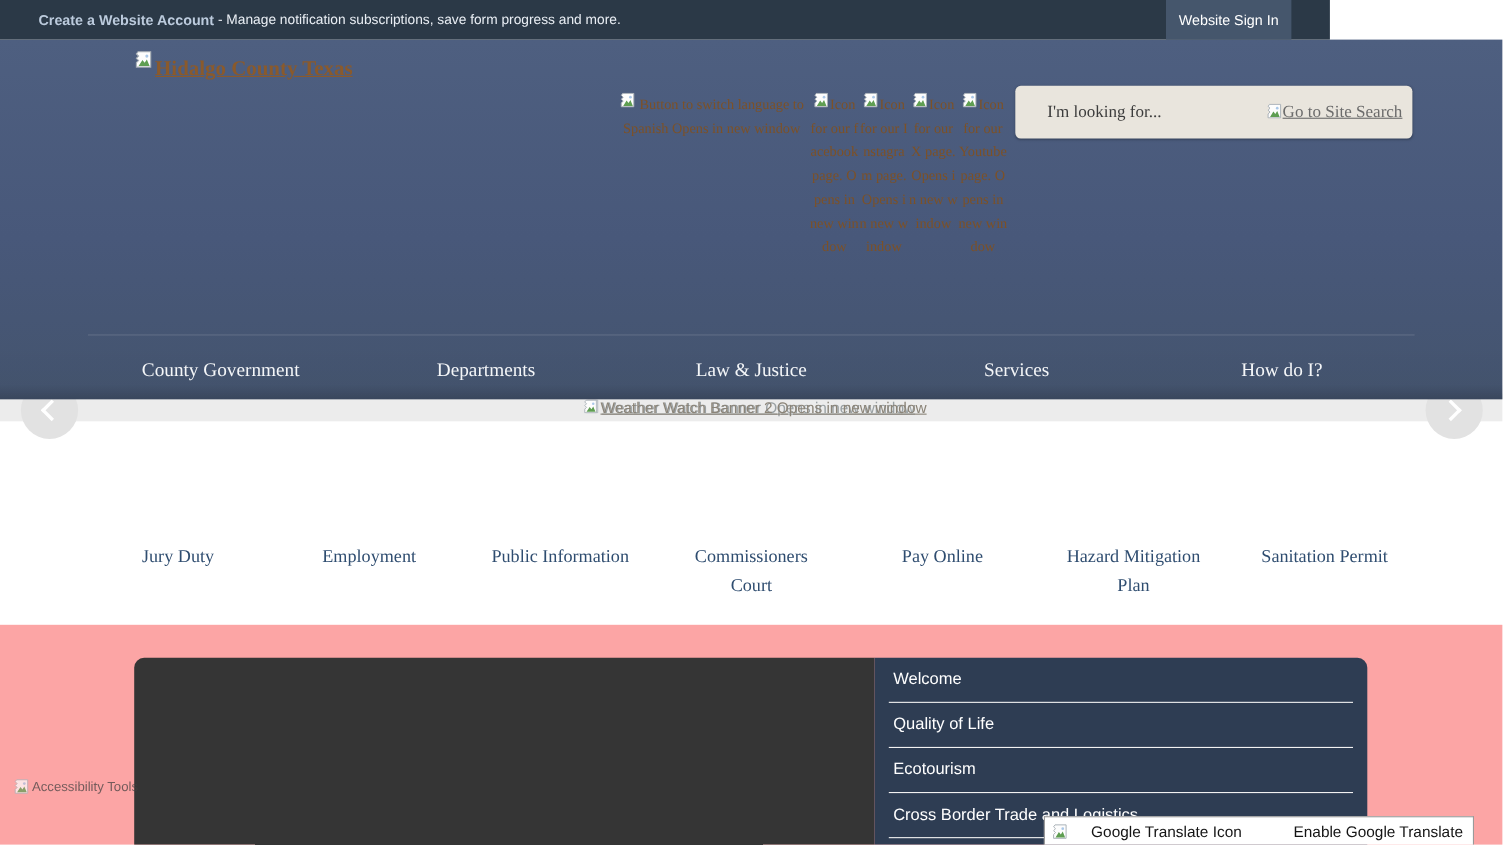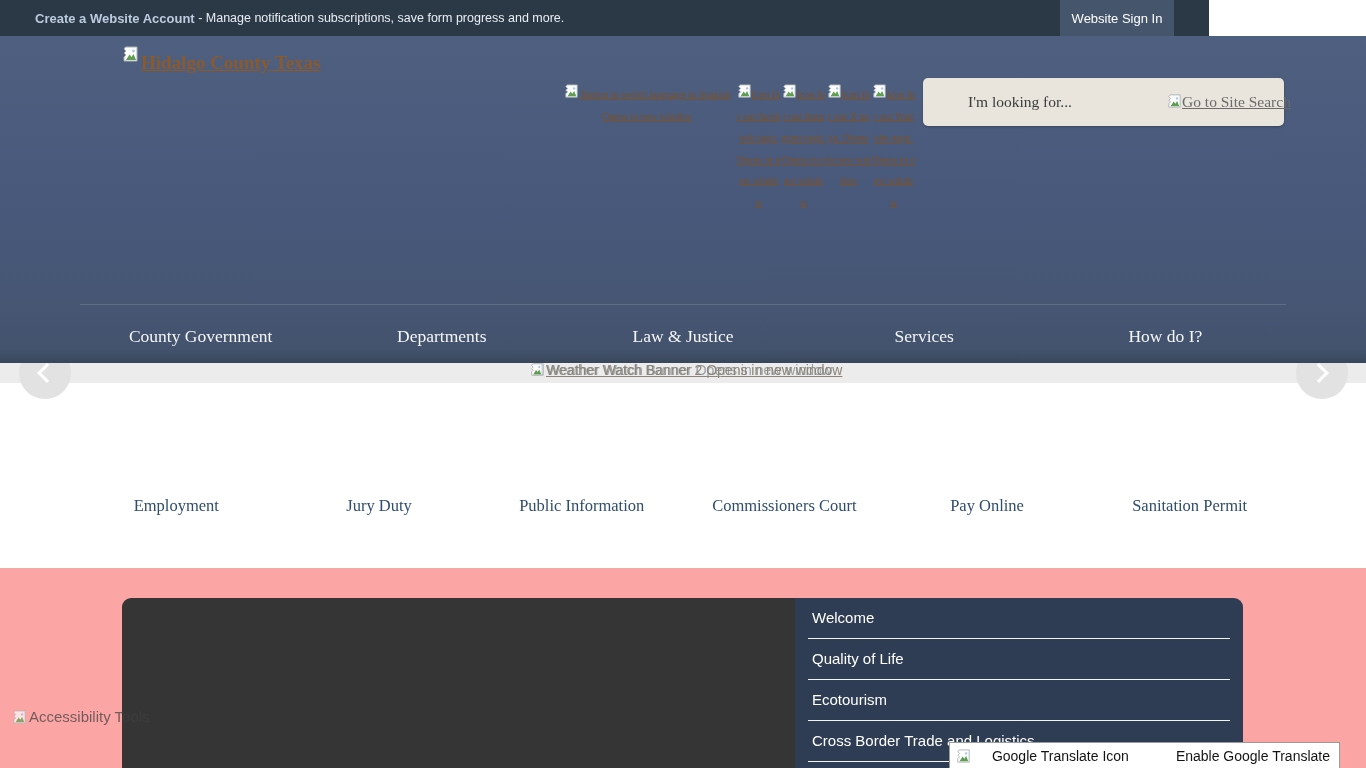--- a/index.html
+++ b/index.html
@@ -21,31 +21,31 @@
     background:linear-gradient(#4e5f80 0%, #48587a 55%, #44546e 100%); z-index:2; }
   .broken-img { display:inline-block; vertical-align:top; line-height:0; }
 
   .logo { position:absolute; left:122px; top:16px; font-family:"Liberation Serif", serif;
     font-weight:bold; font-size:19px; color:#8a5a2c; text-decoration:underline;
     cursor:pointer; }
   .logo .broken-img { margin:-6px 2px 0 0; }
 
   .social-row { position:absolute; left:558px; top:48px; width:370px; display:flex;
     align-items:flex-start; }
-  .social-row a { font-family:"Liberation Serif", serif; font-size:10px;
-    line-height:21.5px; color:#7d5126; text-decoration:underline; text-align:center;
+  .social-row a { font-family:"Liberation Serif", serif; font-size:13px;
+    line-height:21.5px; color:#7d5126; text-align:center;
     display:inline-block; cursor:pointer; }
   .lang-link { width:178px; }
   .social-link { width:45px; word-break:break-all; }
 
   .search-box { position:absolute; left:923px; top:42px; width:361px; height:48px;
     background:#e9e5dd; border-radius:5px; box-shadow:0 1px 2px rgba(0,0,0,0.25);
     display:flex; align-items:center; }
   .search-input { flex:1; height:100%; background:transparent; border:none; outline:none;
-    padding-left:45px; font-family:"Liberation Serif", serif; font-size:15.5px; color:#b91c1c; }
+    padding-left:29px; font-family:"Liberation Serif", serif; font-size:15.5px; color:#b91c1c; }
   .search-input::placeholder { color:#3c3c3c; opacity:1; }
   .search-go { font-family:"Liberation Serif", serif; font-size:15.5px; color:#6b6b6b;
     text-decoration:underline; margin-right:10px; white-space:nowrap; cursor:pointer; }
   .search-go .broken-img { margin-top:1px; }
 
   .header-divider { position:absolute; left:80px; right:80px; top:268px; height:1px;
     background:rgba(255,255,255,0.14); }
 
   .nav { position:absolute; left:0; right:0; top:274px; height:53px;
     background:linear-gradient(rgba(0,0,0,0) 0%, rgba(0,0,0,0.02) 75%, rgba(0,0,0,0.16) 100%);
@@ -84,21 +84,21 @@
     background:#fca5a5; }
   .content-box { position:absolute; left:122px; top:30px; width:673px; height:170px;
     background:#353535; border-radius:9px 0 0 0; }
   .sidebar-menu { position:absolute; left:795px; top:30px; width:448px; height:170px;
     background:#2e3d53; border-radius:0 9px 0 0; overflow:hidden; }
   .menu-item { height:41px; line-height:40px; color:#fff; font-size:15px;
     padding-left:17px; cursor:pointer; position:relative; }
   .menu-item::after { content:""; position:absolute; left:13px; right:13px; bottom:0;
     height:1px; background:#f2f2f2; }
 
-  .accessibility { position:absolute; left:12px; top:140px; z-index:3; font-size:15px;
+  .accessibility { position:absolute; left:12px; top:140px; z-index:3; font-size:12px;
     color:#3f3f3f; opacity:0.72; display:flex; align-items:center; gap:2px; cursor:pointer; }
 
   .translate-bar { position:absolute; right:26px; bottom:0; height:26px; background:#fff;
     border:1px solid #9a9a9a; border-bottom:none; display:flex; align-items:center;
     padding:0 9px 0 6px; gap:21px; z-index:4; font-size:14px; color:#141414; cursor:pointer; }
   .translate-bar .gap { width:5px; }
 </style>
 </head>
 <body>
 
@@ -179,25 +179,26 @@
 </div>
 <div class="carousel-arrow prev">
     <span class="chev"></span>
   </div>
 <div class="carousel-arrow next">
     <span class="chev"></span>
   </div>
 
 <div class="white-section">
   <div class="quick-links">
+    <div class="quick-link">Jury Duty</div>
     <div class="quick-link">Employment</div>
-    <div class="quick-link">Jury Duty</div>
     <div class="quick-link">Public Information</div>
     <div class="quick-link">Commissioners Court</div>
     <div class="quick-link">Pay Online</div>
+    <div class="quick-link">Hazard Mitigation Plan</div>
     <div class="quick-link">Sanitation Permit</div>
   </div>
 </div>
 
 <div class="bottom-section">
   <div class="content-box"></div>
   <div class="sidebar-menu">
     <div class="menu-item">Welcome</div>
     <div class="menu-item">Quality of Life</div>
     <div class="menu-item">Ecotourism</div>

